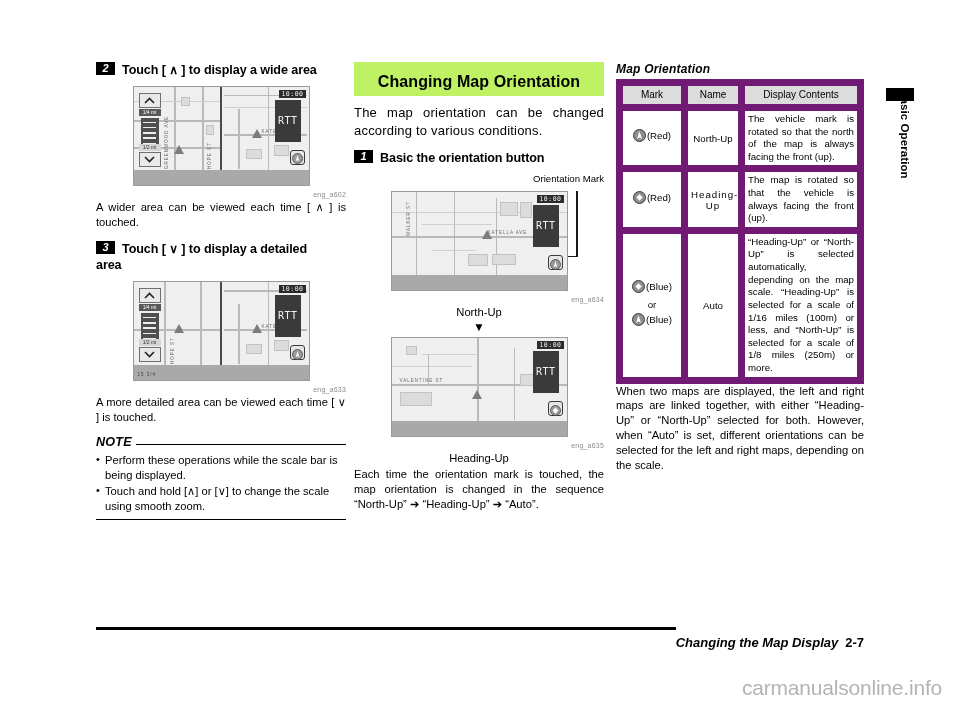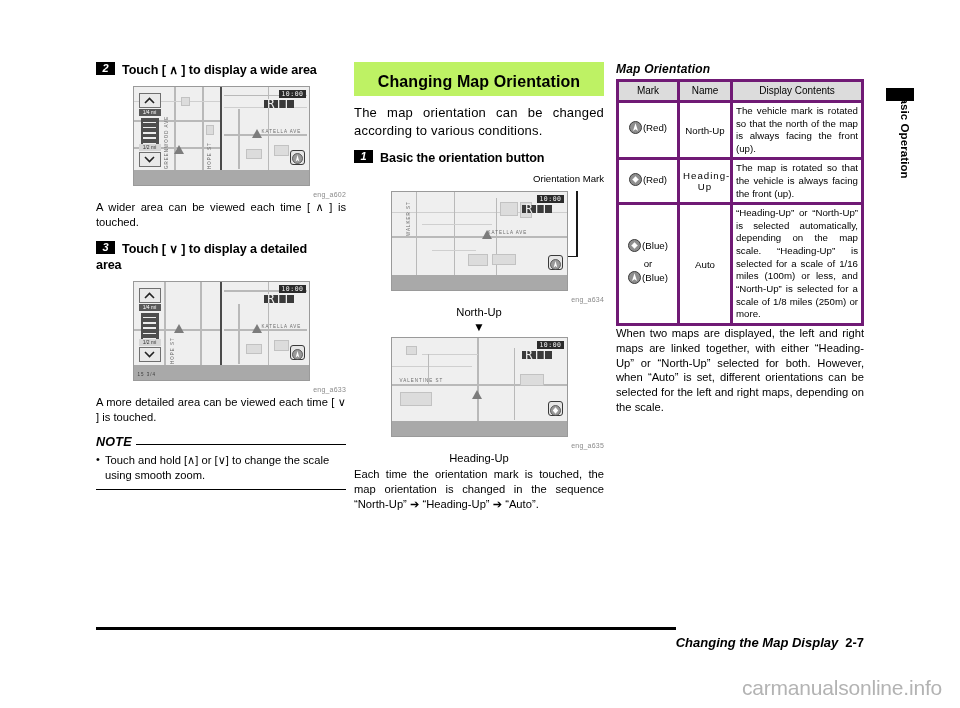--- a/index.html
+++ b/index.html
@@ -208,21 +208,21 @@
   }
 
   
   table.mo {
     border-collapse: collapse;
     width: 100%;
     font-size: 9.7px;
     table-layout: fixed;
   }
   table.mo th, table.mo td {
-    border: 3px solid #701a75;
+    border: 7px solid #701a75;
     padding: 2px 3px;
     vertical-align: middle;
   }
   table.mo thead th {
     background: #dcdcdc;
     text-align: center;
     font-weight: normal;
     font-size: 10px;
     padding: 2px 0 3px 0;
   }
@@ -284,23 +284,23 @@
   .scr-bottombar { position: absolute; left:0; right:0; bottom:0; height: 15px; background: #a9a9a9; }
   .scr-split { position: absolute; top: 0; bottom: 0; width: 2px; background: #4a4a4a; }
   .scr-clock {
     position: absolute; right: 3px; top: 3px;
     background: #2b2b2b; color: #f2f2f2;
     font-size: 6.5px; line-height: 8px; padding: 0 2px;
     font-family: "DejaVu Sans Mono", monospace;
     letter-spacing: .5px;
   }
   .scr-rtt {
-    position: absolute; right: 15px; top: 13px;
+    position: absolute; right: 8px; top: 13px;
     background: #3a3a3a; color: #f2f2f2;
-    font-size: 12px; line-height: 8px; padding: 0 3px;
+    font-size: 10px; line-height: 8px; padding: 17px 3px;
     font-family: "DejaVu Sans Mono", monospace;
     letter-spacing: .5px;
   }
   .scr-orient {
     position: absolute; right: 4px; bottom: 20px;
     width: 15px; height: 15px;
     border: 1.5px solid #3a3a3a;
     border-radius: 3px;
     background: #e6e6e6;
     box-sizing: border-box;
@@ -501,20 +501,21 @@
     </div>
 
     <div class="para"><span>A more detailed area can be viewed each time [</span><span> ∨ </span><span>] is touched.</span></div>
 
     <div class="note-wrap">
       <div class="note-title-row">
         <div class="note-title">NOTE</div>
         <div class="note-rule"></div>
       </div>
       <ul class="note-list">
+        <li>Perform these operations while the scale bar is being displayed.</li>
         <li>Touch and hold [∧] or [∨] to change the scale using smooth zoom.</li>
       </ul>
       <div class="note-bottom-rule"></div>
     </div>
   </div>
 
   <div class="col" id="col2">
 
     <div class="banner">Changing Map Orientation</div>
 

